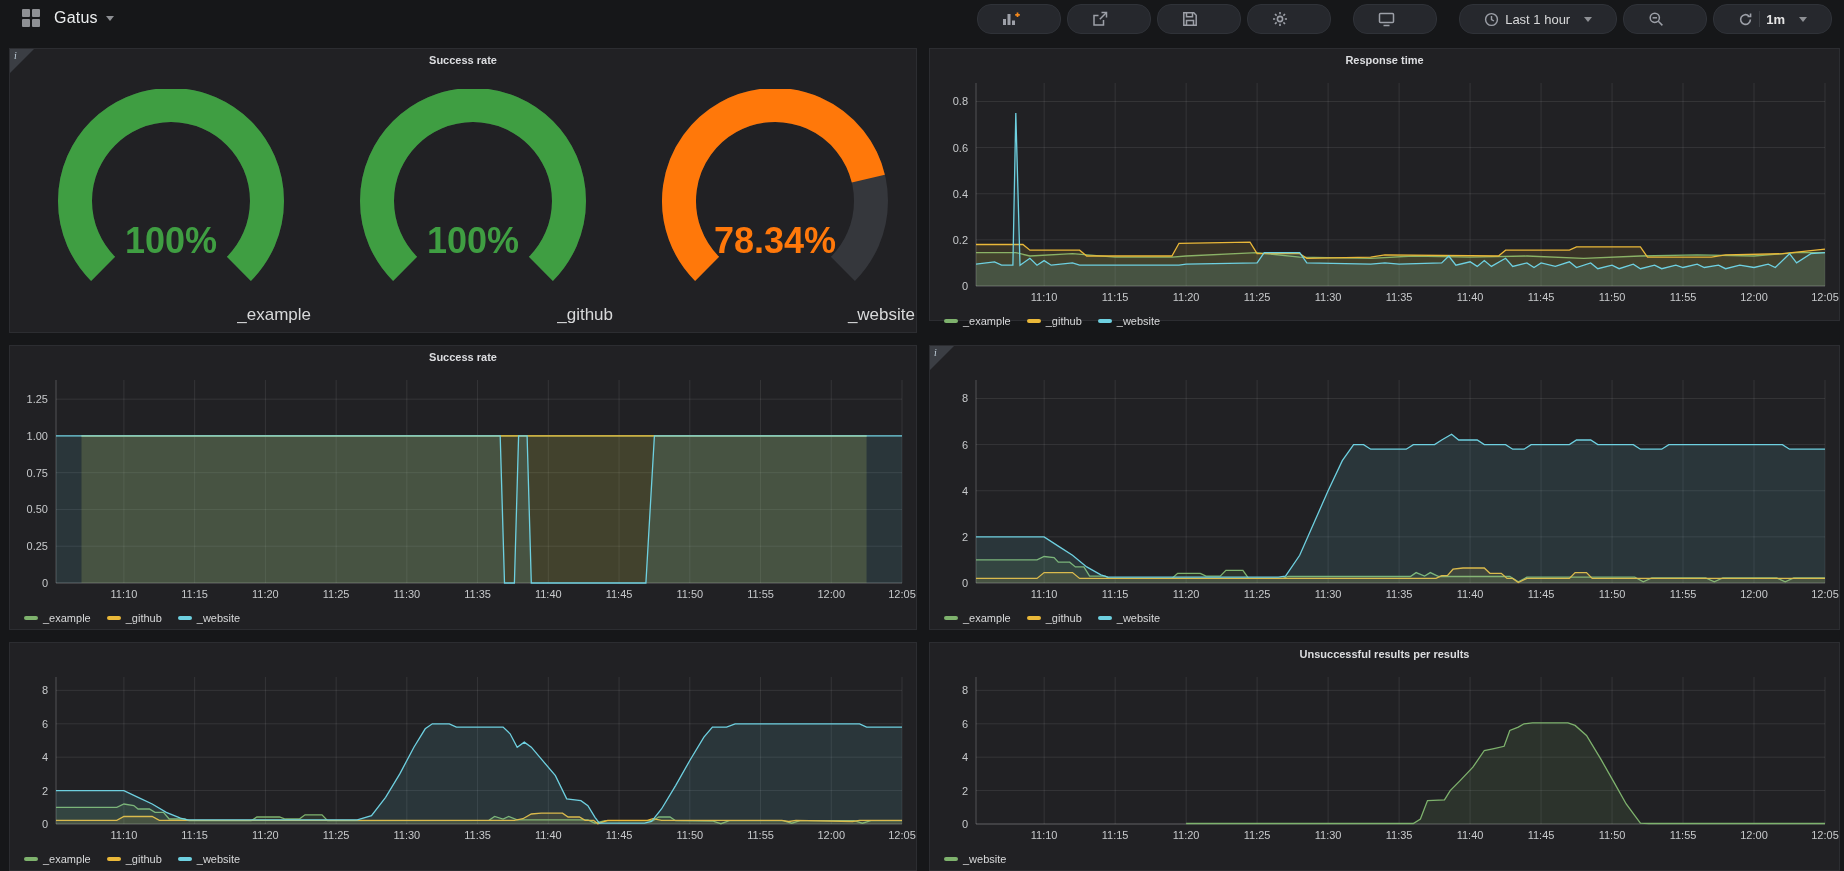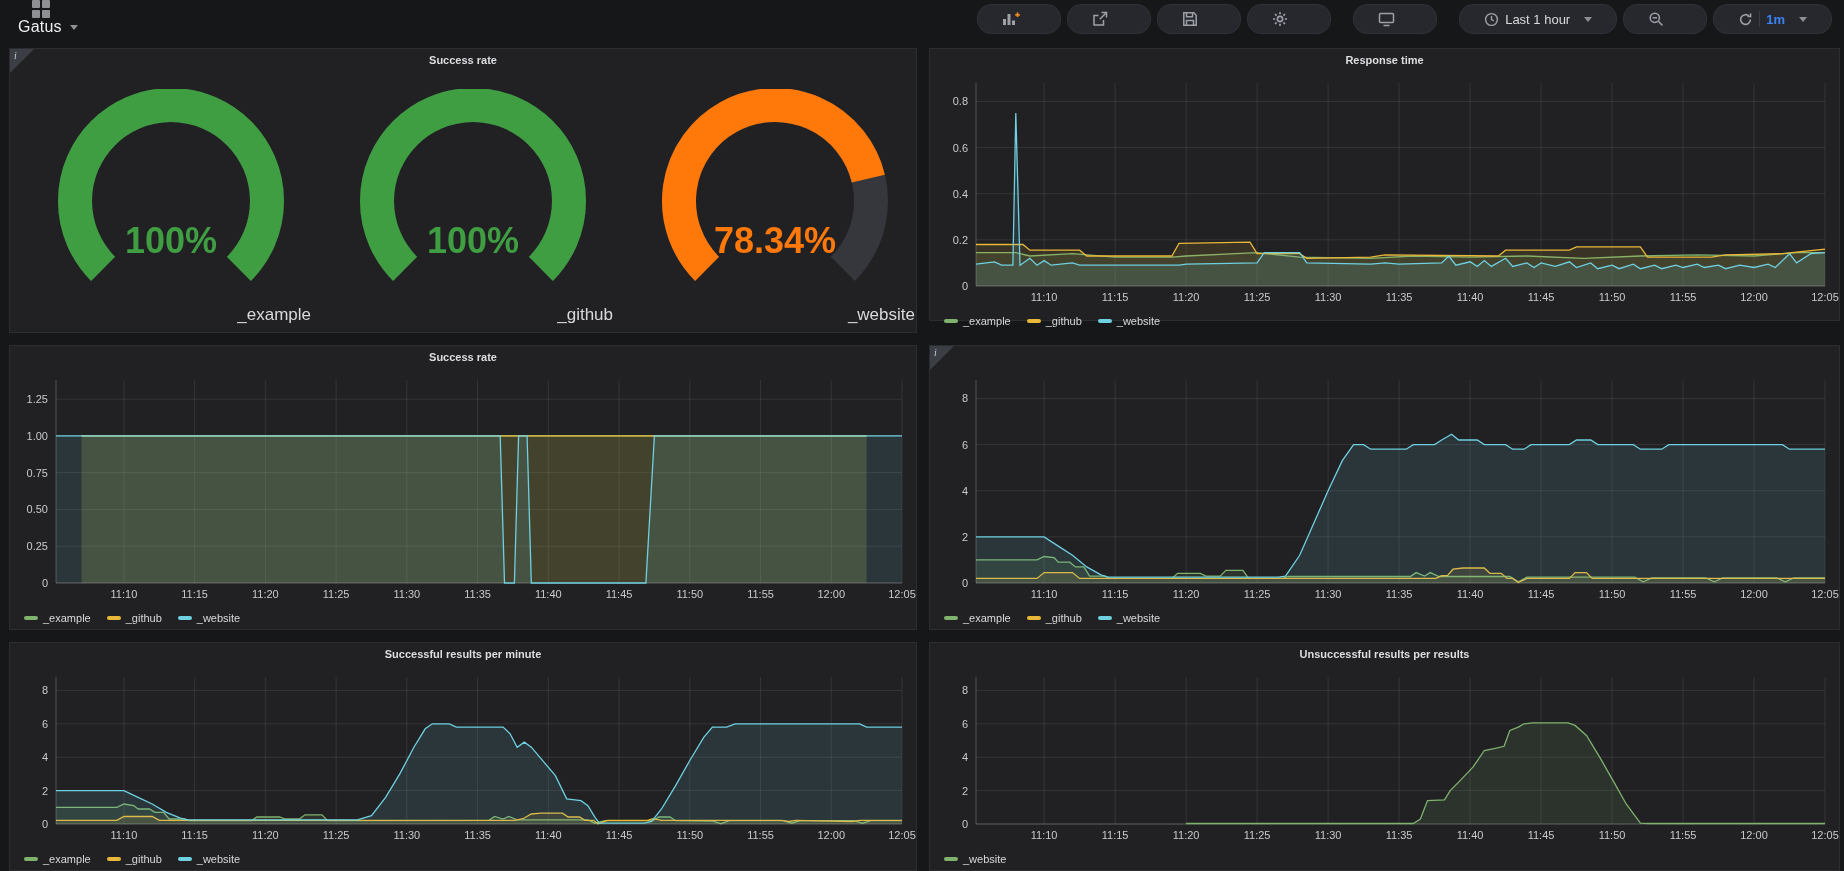--- a/index.html
+++ b/index.html
@@ -4,31 +4,31 @@
 <style>
   html,body{margin:0;padding:0;}
   body{
     width:1844px;height:871px;position:relative;overflow:hidden;
     background:#161719;color:#d8d9da;
     font-family:"Liberation Sans",sans-serif;
     -webkit-font-smoothing:antialiased;
   }
   
   .navbar{position:absolute;left:0;top:0;width:1844px;height:36px;background:#161719;display:flex;align-items:center;}
-  .nav-left{display:flex;align-items:center;padding-left:4px;flex-direction:column;}
+  .nav-left{display:flex;align-items:center;padding-left:22px;}
   .apps-icon{width:18px;height:18px;display:grid;grid-template-columns:8px 8px;grid-template-rows:8px 8px;gap:2px;}
   .apps-icon span{background:#8e9094;border-radius:1px;}
   .dash-title{margin-left:14px;font-size:16px;color:#eceeef;letter-spacing:.2px;cursor:pointer;display:flex;align-items:center;}
   .caret{width:0;height:0;border-left:4px solid transparent;border-right:4px solid transparent;border-top:5px solid #8e9094;margin-left:8px;display:inline-block;}
   .nav-right{position:absolute;right:12px;top:4px;display:flex;align-items:center;gap:6px;}
   .nav-btn{height:28px;min-width:34px;background:#26282d;border:1px solid #2f3238;border-radius:14px;display:flex;align-items:center;justify-content:space-between;gap:6px;padding:0 24px;cursor:pointer;color:#9da0a8;font-size:13px;}
   .nav-btn svg{display:block;}
   .nav-gap{width:10px;}
   .tp-label{color:#d8d9da;}
-  .rf-label{color:#3b82f6;font-weight:700;font-size:13px;}
+  .rf-label{color:#e5e5e5;font-weight:700;font-size:13px;}
   .btn-divider{width:1px;height:16px;background:#3a3d42;}
   
   .panel{position:absolute;background:#212124;border:1px solid #2c2d31;box-sizing:border-box;}
   .panel-title{position:absolute;left:0;right:0;top:5px;text-align:center;font-size:11px;font-weight:600;color:#dcdde0;cursor:pointer;z-index:3;}
   .info-corner{position:absolute;left:0;top:0;width:0;height:0;border-top:24px solid #3b3e44;border-right:24px solid transparent;z-index:4;cursor:pointer;}
   .info-corner i{position:absolute;top:-23px;left:4px;font-size:10px;color:#c3d2de;font-family:"Liberation Serif",serif;}
   .panel-body{position:absolute;left:0;right:0;top:26px;bottom:0;}
   svg.chart{width:100%;display:block;}
   .row-tall svg.chart{height:233px;}
   .row-short svg.chart{height:177px;}
@@ -343,21 +343,20 @@
         </span>
         <span class="item">
           <span class="sw" style="background: rgb(110, 208, 224);"></span>
           <span>_website</span>
         </span>
       </div>
   </div>
 </div>
 
 <div class="panel row-short" style="left:9px;top:642px;width:908px;height:229px;">
-  <div class="panel-title">Successful results per minute</div>
   <div class="panel-body">
     <svg class="chart" viewBox="0 0 906 177">
         <line x1="113.90635451505017" y1="8" x2="113.90635451505017" y2="155" stroke="rgba(255,255,255,0.09)" stroke-width="1"></line>
         <text x="113.90635451505017" y="170" text-anchor="middle" fill="#c7c9cb" font-size="11">11:10</text>
         <line x1="184.64214046822744" y1="8" x2="184.64214046822744" y2="155" stroke="rgba(255,255,255,0.09)" stroke-width="1"></line>
         <text x="184.64214046822744" y="170" text-anchor="middle" fill="#c7c9cb" font-size="11">11:15</text>
         <line x1="255.3779264214047" y1="8" x2="255.3779264214047" y2="155" stroke="rgba(255,255,255,0.09)" stroke-width="1"></line>
         <text x="255.3779264214047" y="170" text-anchor="middle" fill="#c7c9cb" font-size="11">11:20</text>
         <line x1="326.11371237458195" y1="8" x2="326.11371237458195" y2="155" stroke="rgba(255,255,255,0.09)" stroke-width="1"></line>
         <text x="326.11371237458195" y="170" text-anchor="middle" fill="#c7c9cb" font-size="11">11:25</text>

